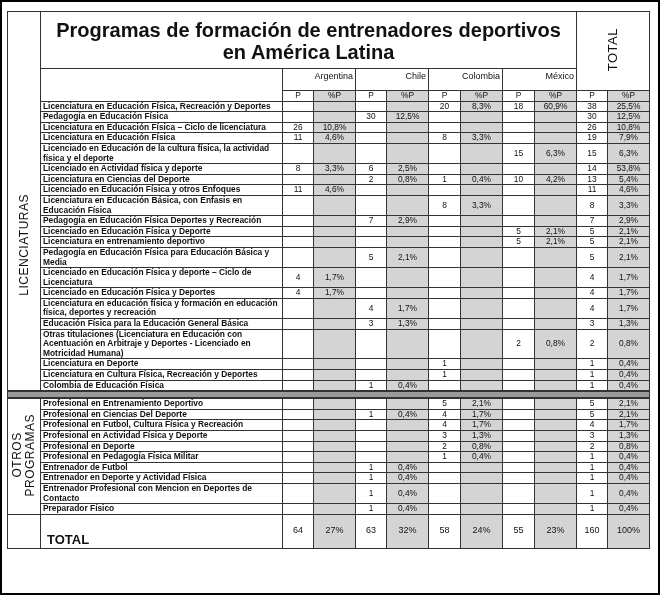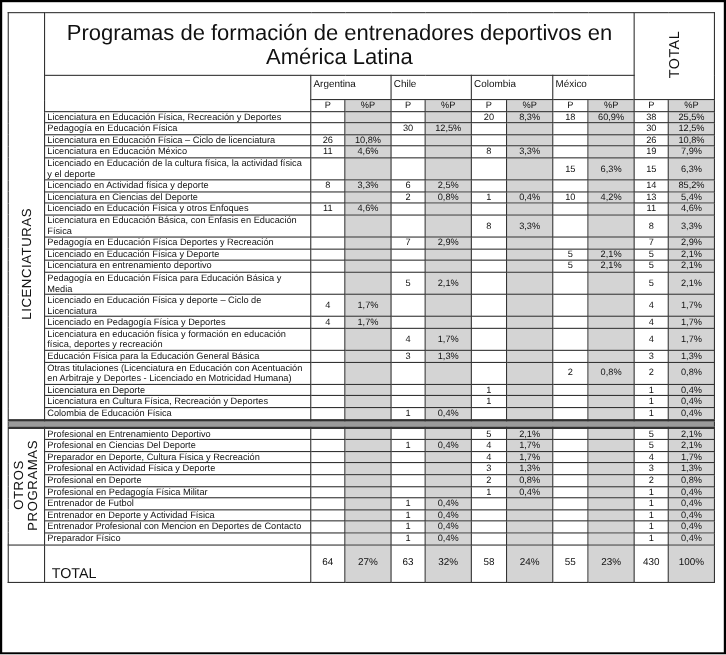--- a/index.html
+++ b/index.html
@@ -1,33 +1,33 @@
 <!DOCTYPE html>
 <html><head>
 <meta charset="utf-8">
 <style>
   html, body { margin:0; padding:0; background:#ffffff; }
   body { width:660px; height:595px; position:relative; overflow:hidden; font-family:"Liberation Sans", sans-serif; color:#111; }
   .frame { position:absolute; left:0; top:0; width:656px; height:591px; border:2px solid #000; }
   table.main { position:absolute; left:7px; top:11px; border-collapse:collapse; table-layout:fixed; width:642px; }
   table.main td { border:1px solid #333; padding:0 2px; font-size:8.4px; line-height:9.6px; vertical-align:middle; overflow:hidden; }
-  .title-cell { font-size:20px !important; line-height:22px !important; text-align:center; height:54px; padding-top:2px !important; }
-  .country { text-align:left; vertical-align:top !important; padding-top:3px !important; height:18px; font-size:9px !important; }
+  .title-cell { font-size:20px !important; line-height:22px !important; text-align:center; height:54px; padding-top:2px !important;font-weight:bold; }
+  .country { text-align:right; vertical-align:top !important; padding-top:3px !important; height:18px; font-size:9px !important; }
   .sub { text-align:center; background:#fff; }
   .sub.pct, td.pct { background:#d4d4d4; }
   td.num { text-align:center; }
   td.pct { text-align:center; }
   .group-label { text-align:center; padding:0 !important; }
   .vert { writing-mode:vertical-rl; transform:rotate(180deg); font-size:12px; letter-spacing:0.5px; display:inline-block; line-height:14px; }
   .total-head .vert { font-size:13px; }
   tr.sep td { height:5px; background:#9a9a9a; border-top:2px solid #333; border-bottom:2px solid #333; padding:0; }
   tr.total-row td { height:30px; font-size:9px; }
   tr.total-row td.lbl { font-size:13px; vertical-align:bottom; padding-bottom:3px; padding-left:6px; }
   tr.total-row td.num, tr.total-row td.pct { vertical-align:middle; }
-  td.lbl { padding-left:3px; }
+  td.lbl { padding-left:3px;font-weight:bold; }
 </style>
 </head>
 <body>
 
 <div class="frame"></div>
 
 <table class="main">
   <colgroup>
     <col style="width:33px">
       <col style="width:242px">
@@ -101,21 +101,21 @@
         <td class="num"></td>
         <td class="pct"></td>
         <td class="num"></td>
         <td class="pct"></td>
         <td class="num"></td>
         <td class="pct"></td>
         <td class="num">26</td>
         <td class="pct">10,8%</td>
       </tr>
       <tr>
-        <td class="lbl">Licenciatura en Educación México</td>
+        <td class="lbl">Licenciatura en Educación Física</td>
         <td class="num">11</td>
         <td class="pct">4,6%</td>
         <td class="num"></td>
         <td class="pct"></td>
         <td class="num">8</td>
         <td class="pct">3,3%</td>
         <td class="num"></td>
         <td class="pct"></td>
         <td class="num">19</td>
         <td class="pct">7,9%</td>
@@ -137,21 +137,21 @@
         <td class="lbl">Licenciado en Actividad física y deporte</td>
         <td class="num">8</td>
         <td class="pct">3,3%</td>
         <td class="num">6</td>
         <td class="pct">2,5%</td>
         <td class="num"></td>
         <td class="pct"></td>
         <td class="num"></td>
         <td class="pct"></td>
         <td class="num">14</td>
-        <td class="pct">85,2%</td>
+        <td class="pct">53,8%</td>
       </tr>
       <tr>
         <td class="lbl">Licenciatura en Ciencias del Deporte</td>
         <td class="num"></td>
         <td class="pct"></td>
         <td class="num">2</td>
         <td class="pct">0,8%</td>
         <td class="num">1</td>
         <td class="pct">0,4%</td>
         <td class="num">10</td>
@@ -244,21 +244,21 @@
         <td class="num"></td>
         <td class="pct"></td>
         <td class="num"></td>
         <td class="pct"></td>
         <td class="num"></td>
         <td class="pct"></td>
         <td class="num">4</td>
         <td class="pct">1,7%</td>
       </tr>
       <tr>
-        <td class="lbl">Licenciado en Pedagogía Física y Deportes</td>
+        <td class="lbl">Licenciado en Educación Física y Deportes</td>
         <td class="num">4</td>
         <td class="pct">1,7%</td>
         <td class="num"></td>
         <td class="pct"></td>
         <td class="num"></td>
         <td class="pct"></td>
         <td class="num"></td>
         <td class="pct"></td>
         <td class="num">4</td>
         <td class="pct">1,7%</td>
@@ -365,21 +365,21 @@
         <td class="num">1</td>
         <td class="pct">0,4%</td>
         <td class="num">4</td>
         <td class="pct">1,7%</td>
         <td class="num"></td>
         <td class="pct"></td>
         <td class="num">5</td>
         <td class="pct">2,1%</td>
       </tr>
       <tr>
-        <td class="lbl">Preparador en Deporte, Cultura Física y Recreación</td>
+        <td class="lbl">Profesional en Futbol, Cultura Física y Recreación</td>
         <td class="num"></td>
         <td class="pct"></td>
         <td class="num"></td>
         <td class="pct"></td>
         <td class="num">4</td>
         <td class="pct">1,7%</td>
         <td class="num"></td>
         <td class="pct"></td>
         <td class="num">4</td>
         <td class="pct">1,7%</td>
@@ -479,17 +479,17 @@
         <td></td>
         <td class="lbl">TOTAL</td>
         <td class="num">64</td>
         <td class="pct">27%</td>
         <td class="num">63</td>
         <td class="pct">32%</td>
         <td class="num">58</td>
         <td class="pct">24%</td>
         <td class="num">55</td>
         <td class="pct">23%</td>
-        <td class="num">430</td>
+        <td class="num">160</td>
         <td class="pct">100%</td>
       </tr>
     </tbody>
 </table>
 
 </body></html>

